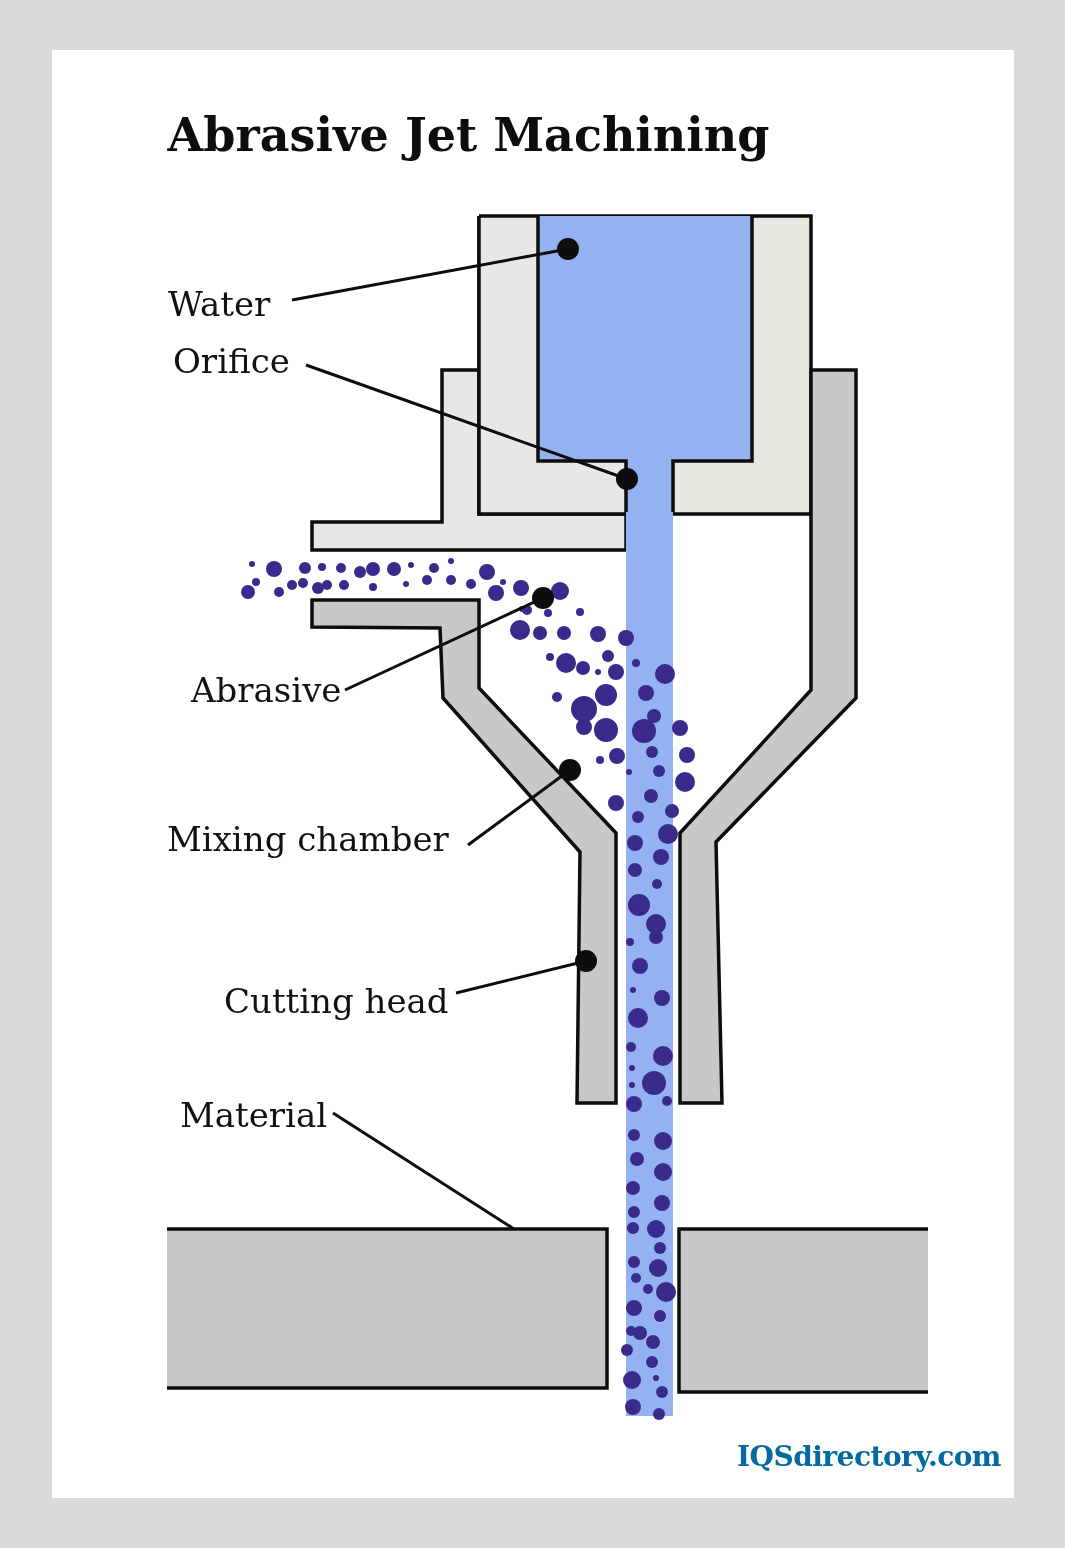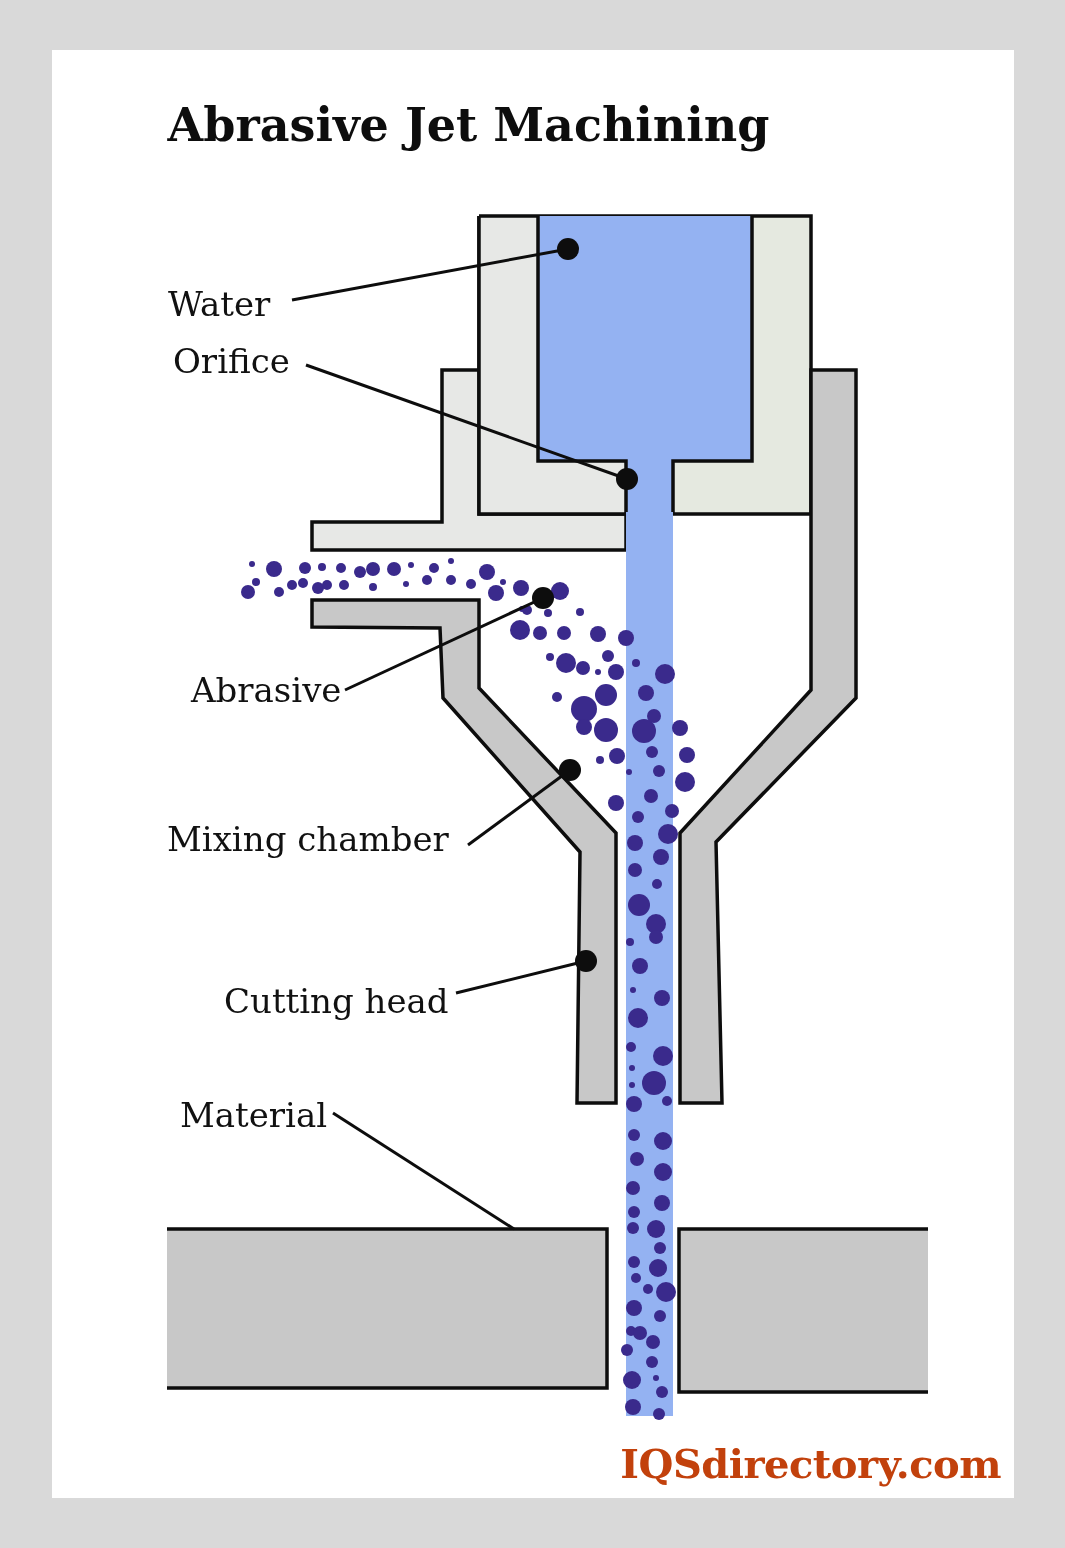--- a/index.html
+++ b/index.html
@@ -11,21 +11,21 @@
       font-family: "DejaVu Serif", serif;
     }
     .panel {
       position: absolute;
       left: 52px; top: 50px;
       width: 962px; height: 1448px;
       background: #ffffff;
     }
     .title {
       position: absolute;
-      left: 0; top: 98px;
+      left: 0; top: 108px;
       width: 937px;
       text-align: center;
       font-family: "DejaVu Serif", serif;
       font-weight: bold;
       font-size: 46px;
       letter-spacing: 0px;
       color: #0d0d0d;
       margin: 0;
     }
     svg.diagram {
@@ -36,22 +36,22 @@
     .label {
       font-family: "DejaVu Serif", serif;
       font-size: 34px;
       fill: #111111;
     }
     .watermark {
       position: absolute;
       right: 64px; top: 1440px;
       font-family: "DejaVu Serif", serif;
       font-weight: bold;
-      font-size: 40px;
-      color: #c2410c;
+      font-size: 28px;
+      color: #0369a1;
       letter-spacing: -0.5px;
     }
   </style>
 </head>
 <body>
 
 <div class="panel"></div>
 
 <h1 class="title">Abrasive Jet Machining</h1>
 

